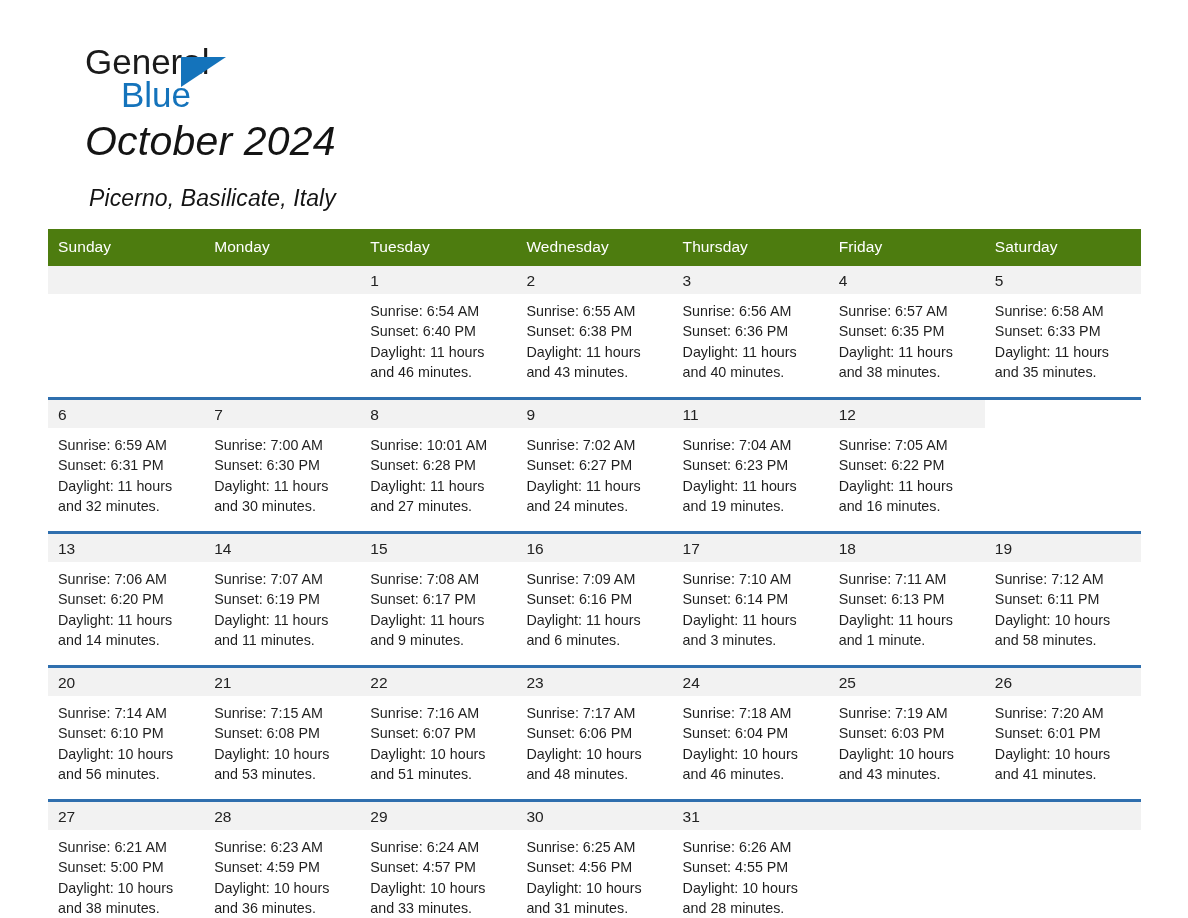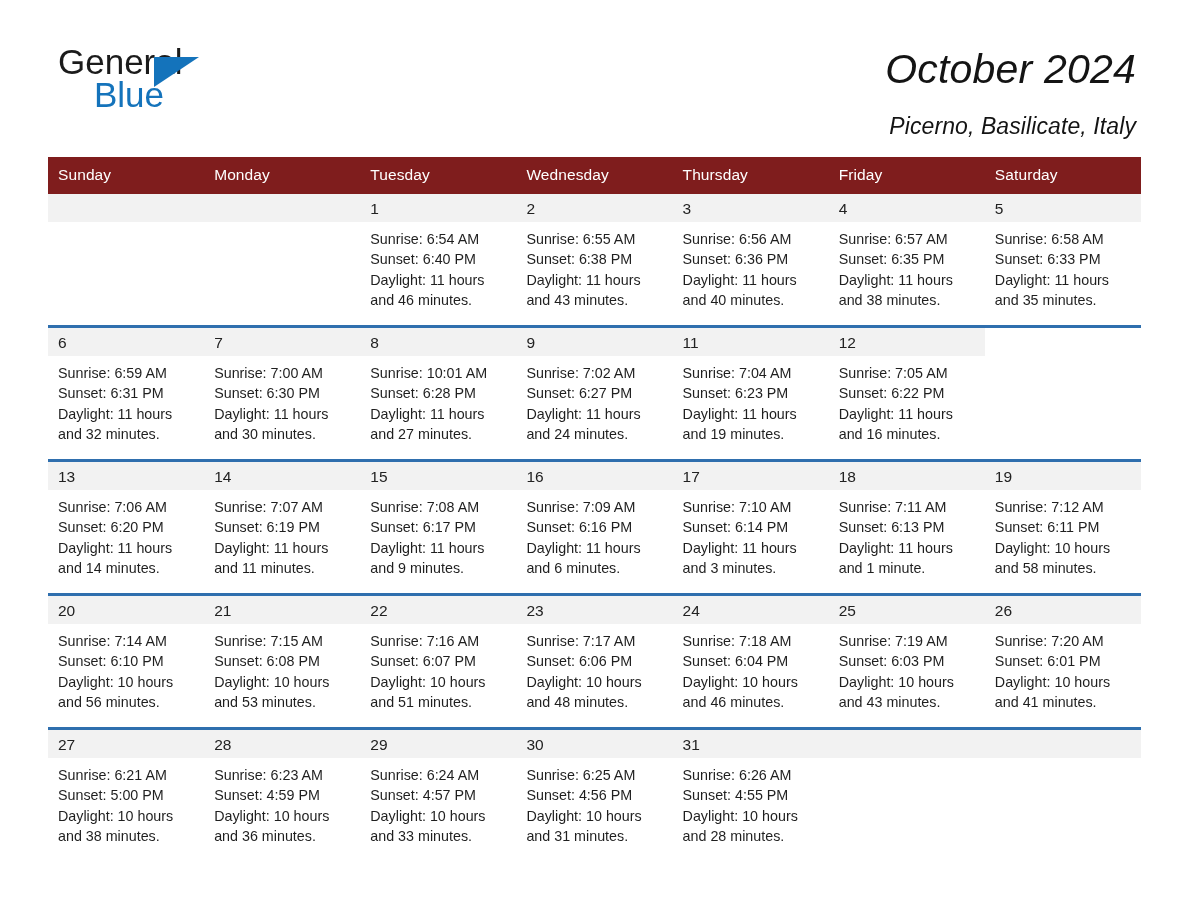--- a/index.html
+++ b/index.html
@@ -20,22 +20,23 @@
     width: 1188px;
     height: 918px;
     box-sizing: border-box;
   }
 
   
   .top-bar {
     display: flex;
     align-items: flex-start;
     justify-content: space-between;
-    padding: 44px 52px 0 58px;
+    padding: 44px 52px 0 85px;
     box-sizing: border-box;
+    flex-direction: column;
   }
 
   .logo {
     position: relative;
     width: 190px;
     height: 72px;
     line-height: 1;
     user-select: none;
   }
   .logo-general {
@@ -85,21 +86,21 @@
 
   
   .calendar {
     margin: 17px 47px 0 48px;
     width: 1093px;
   }
 
   .weekday-row {
     display: grid;
     grid-template-columns: repeat(7, 1fr);
-    background: #7f1d1d;
+    background: #4d7c0f;
   }
   .weekday-cell {
     color: #ffffff;
     font-size: 15.5px;
     padding: 9px 0 10px 10px;
     box-sizing: border-box;
     letter-spacing: 0.1px;
   }
 
   .week-row {

